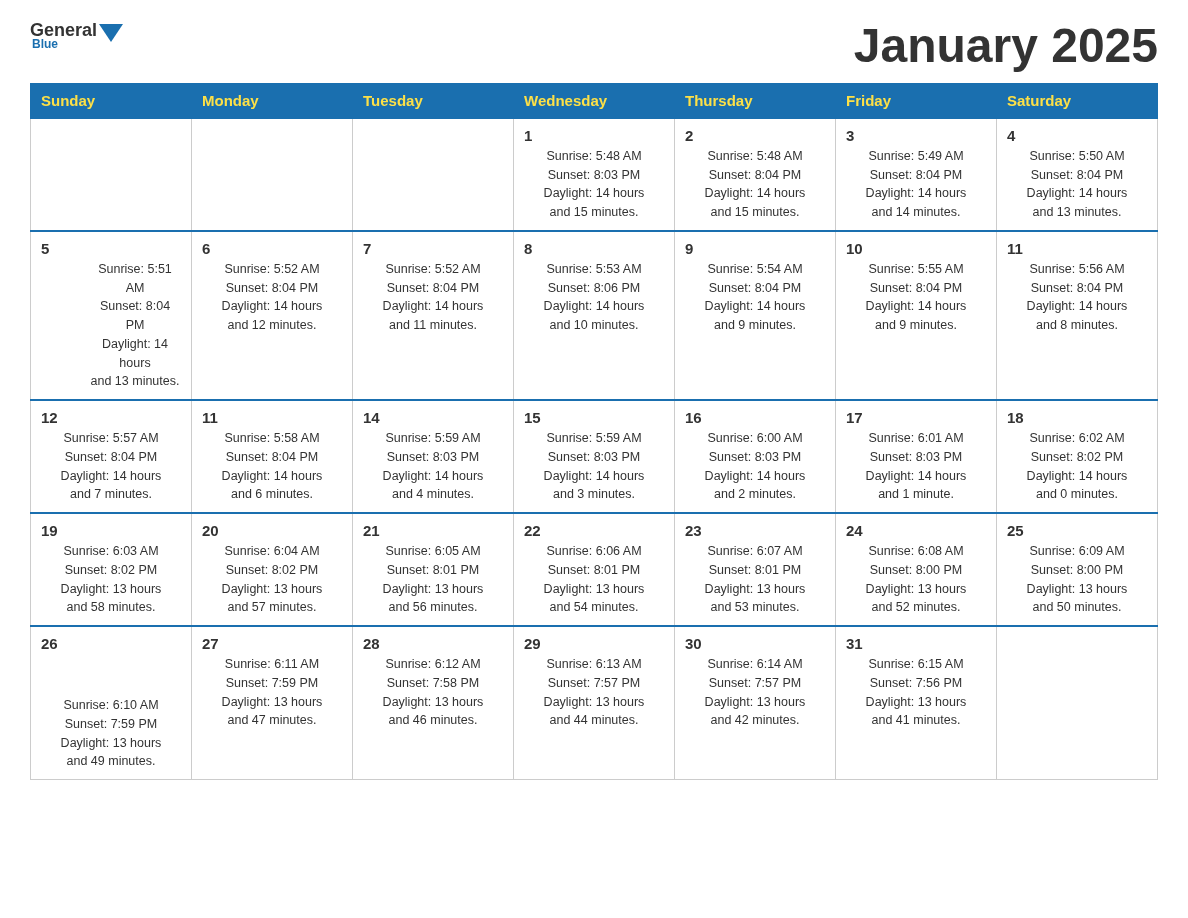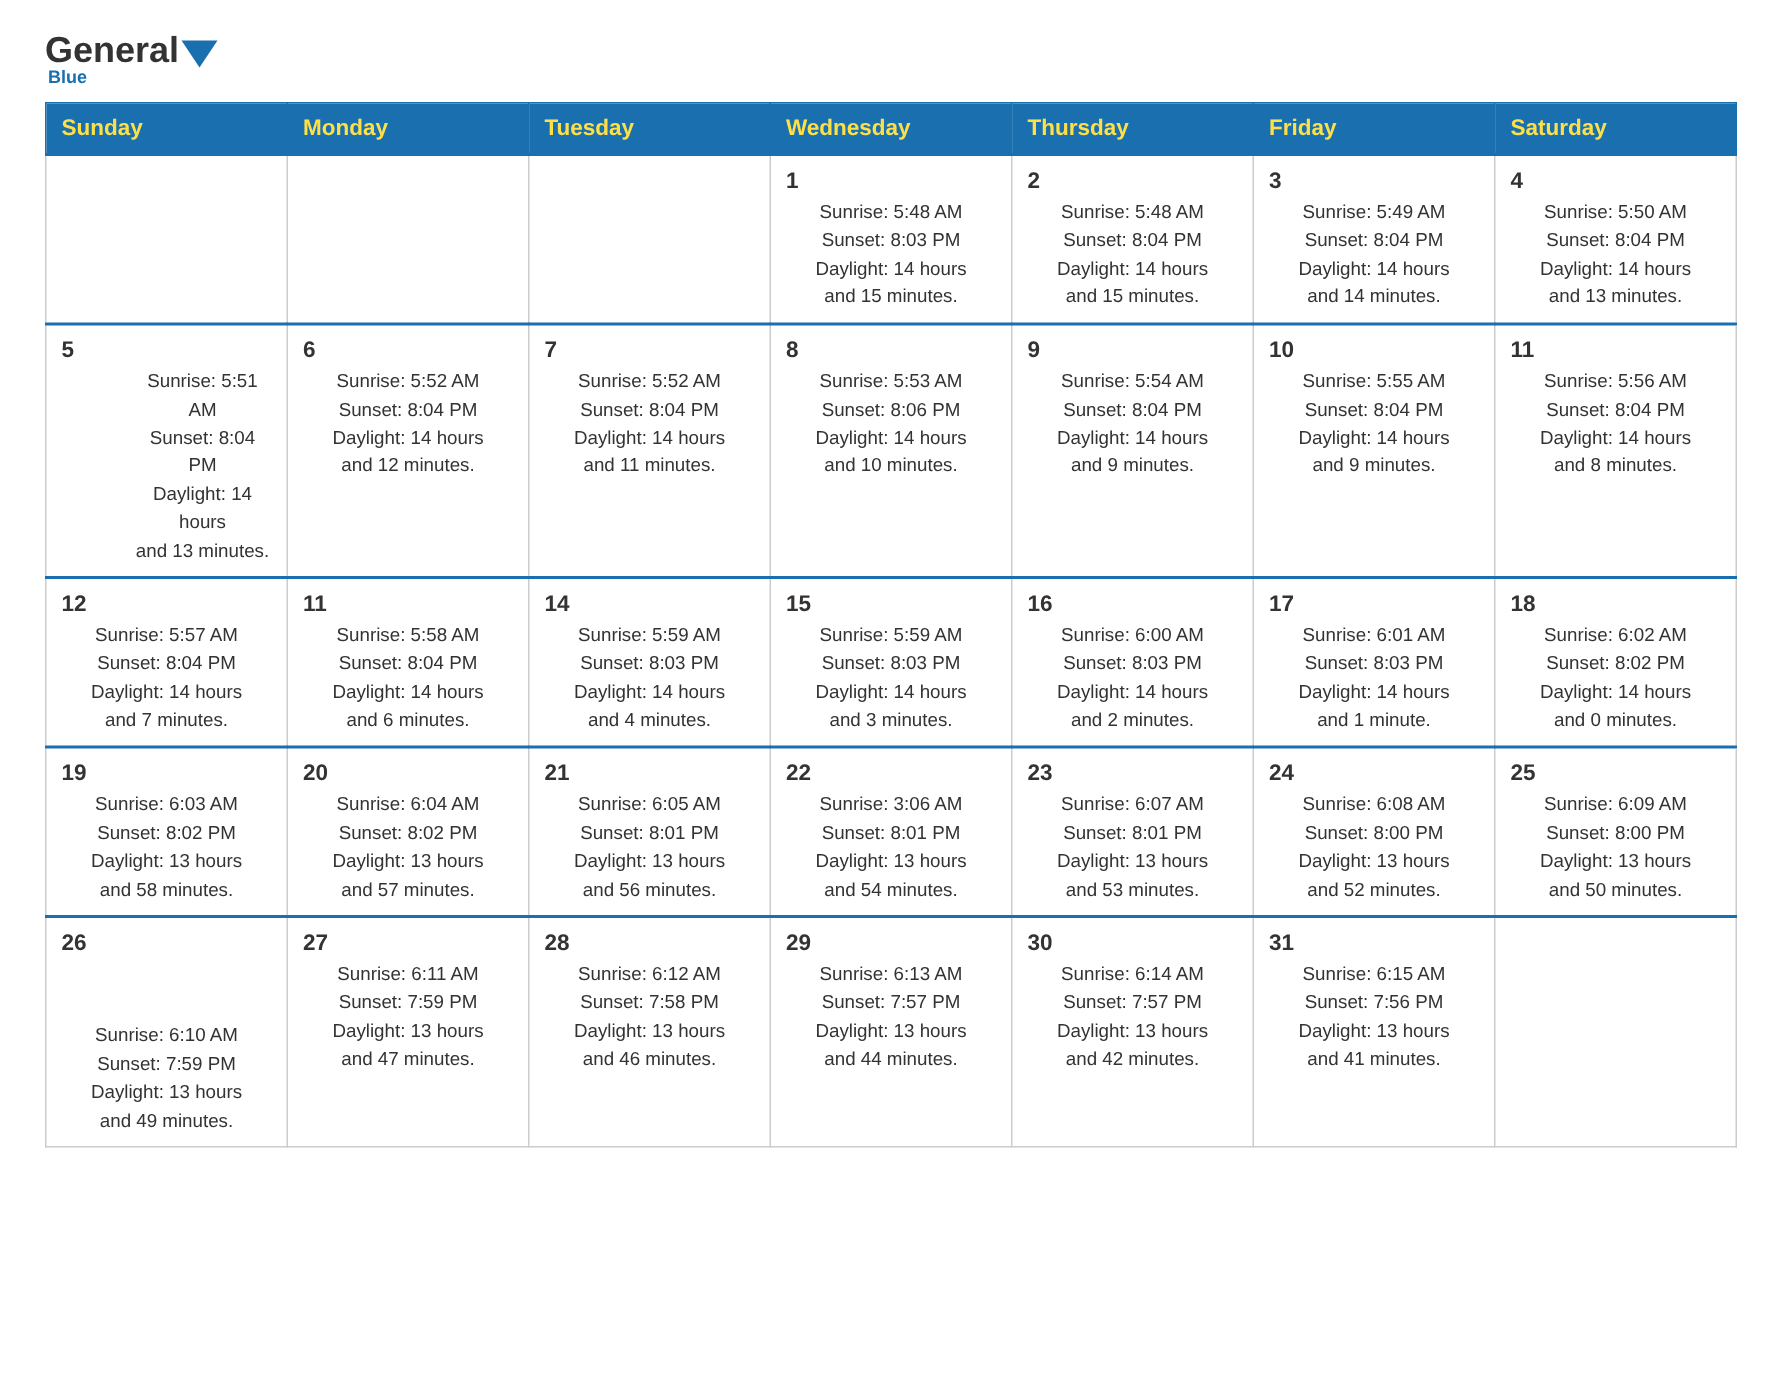--- a/index.html
+++ b/index.html
@@ -18,21 +18,21 @@
       margin-bottom: 10px;
     }
     .logo {
       display: flex;
       flex-direction: column;
       align-items: flex-start;
     }
     .logo-top {
       display: flex;
       align-items: center;
-      font-size: 24px;
+      font-size: 18px;
       font-weight: bold;
       color: #333;
     }
     .logo-triangle {
       width: 0;
       height: 0;
       border-left: 12px solid transparent;
       border-right: 12px solid transparent;
       border-top: 18px solid #1a6faf;
       display: inline-block;
@@ -111,20 +111,21 @@
 
 <div class="header">
   <div class="logo">
     <div class="logo-top">
       <span>General</span>
       <span class="logo-triangle"></span>
     </div>
     <div class="logo-sub">Blue</div>
   </div>
   <div class="title-block">
+    <h1>January 2025</h1>
   </div>
 </div>
 
 <table>
   <thead>
     <tr>
       <th>Sunday</th>
       <th>Monday</th>
       <th>Tuesday</th>
       <th>Wednesday</th>
@@ -286,21 +287,21 @@
         </td>
         <td>
           <span class="day-num">21</span>
           <div class="day-info" style="white-space: pre-line;">Sunrise: 6:05 AM
 Sunset: 8:01 PM
 Daylight: 13 hours
 and 56 minutes.</div>
         </td>
         <td>
           <span class="day-num">22</span>
-          <div class="day-info" style="white-space: pre-line;">Sunrise: 3:06 AM
+          <div class="day-info" style="white-space: pre-line;">Sunrise: 6:06 AM
 Sunset: 8:01 PM
 Daylight: 13 hours
 and 54 minutes.</div>
         </td>
         <td>
           <span class="day-num">23</span>
           <div class="day-info" style="white-space: pre-line;">Sunrise: 6:07 AM
 Sunset: 8:01 PM
 Daylight: 13 hours
 and 53 minutes.</div>

